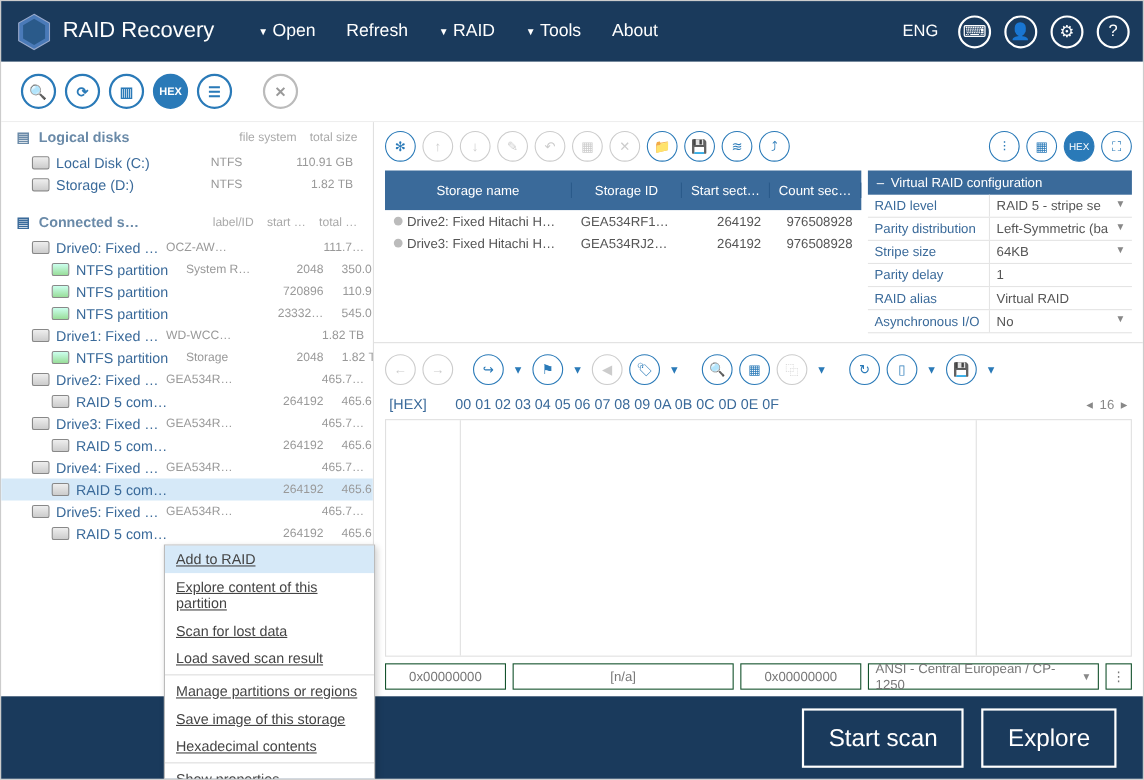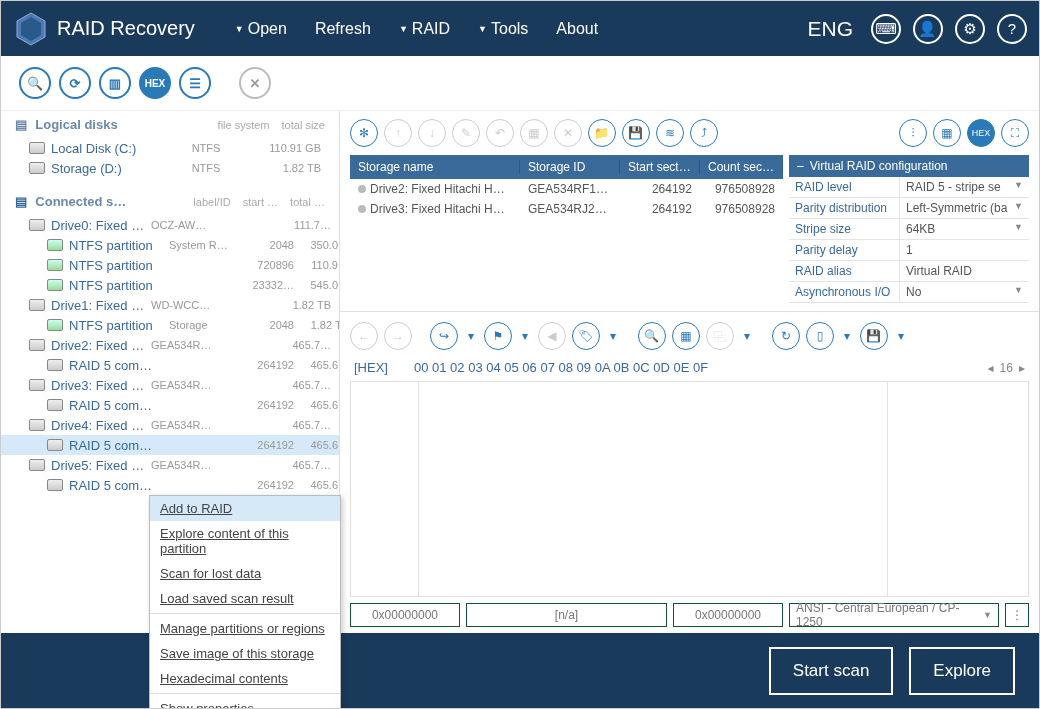--- a/index.html
+++ b/index.html
@@ -7,21 +7,21 @@
 
 
 .header { height: 55px; background: #1a3a5c; display: flex; align-items: center; color: #fff; padding: 0 12px; }
 .logo-area { display: flex; align-items: center; margin-right: 30px; }
 .logo-icon { width: 36px; height: 36px; margin-right: 8px; }
 .logo-text { font-size: 20px; font-weight: 400; }
 .menu { display: flex; gap: 8px; align-items: center; }
 .menu-item { font-size: 16px; padding: 4px 10px; cursor: pointer; display: flex; align-items: center; gap: 4px; }
 .menu-caret { font-size: 9px; }
 .header-right { margin-left: auto; display: flex; align-items: center; gap: 12px; }
-.lang { font-size: 21px; margin-right: 6px; }
+.lang { font-size: 15px; margin-right: 6px; }
 .hicon { width: 30px; height: 30px; border: 2px solid #fff; border-radius: 50%; display: flex; align-items: center; justify-content: center; cursor: pointer; font-size: 15px; }
 
 
 .toolbar-top { height: 55px; display: flex; align-items: center; padding: 0 18px; gap: 8px; border-bottom: 1px solid #eee; }
 .tbtn { width: 32px; height: 32px; border: 2px solid #2a7ab8; border-radius: 50%; display: flex; align-items: center; justify-content: center; color: #2a7ab8; font-size: 13px; cursor: pointer; font-weight: bold; background: #fff; }
 .tbtn.filled { background: #2a7ab8; color: #fff; }
 .tbtn.gray { border-color: #bbb; color: #999; }
 
 
 .main { display: flex; height: 522px; }
@@ -45,21 +45,21 @@
 .content-top { display: flex; padding: 8px 10px 8px 10px; gap: 6px; align-items: center; }
 .content-top .mini { width: 28px; height: 28px; border: 1.5px solid #2a7ab8; border-radius: 50%; display: flex; align-items: center; justify-content: center; font-size: 12px; color: #2a7ab8; cursor: pointer; }
 .content-top .mini.off { border-color: #ccc; color: #ccc; }
 .content-top .mini.filled { background: #2a7ab8; color: #fff; }
 .spacer { flex: 1; }
 
 .panels { display: flex; padding: 0 10px; gap: 6px; }
 .storage-table { flex: 1; }
 .raid-pane { width: 240px; }
 
-.thead { background: #3a6a9a; color: #fff; display: flex; font-size: 12px; height: 24px; align-items: center; }
+.thead { background: #3a6a9a; color: #fff; display: flex; font-size: 12px; height: 36px; align-items: center; text-align: center; }
 .thead .th { padding: 0 8px; border-right: 1px solid #2a5a8a; white-space: nowrap; overflow: hidden; }
 .trow { display: flex; font-size: 12px; height: 20px; align-items: center; color: #555; }
 .trow .td { padding: 0 8px; white-space: nowrap; overflow: hidden; text-overflow: ellipsis; }
 .dot { width: 8px; height: 8px; border-radius: 50%; background: #bbb; display: inline-block; margin-right: 4px; }
 
 .raid-head { background: #3a6a9a; color: #fff; font-size: 12px; padding: 4px 8px; }
 .raid-row { display: flex; font-size: 12px; border-bottom: 1px solid #e4e4e4; }
 .raid-row .k { width: 110px; padding: 3px 6px; color: #3a6a9a; }
 .raid-row .v { flex: 1; padding: 3px 6px; color: #555; border-left: 1px solid #e4e4e4; }
 .raid-caret { float: right; color: #888; font-size: 9px; }
@@ -76,21 +76,21 @@
 .hex-body { flex: 1; border: 1px solid #e0e0e0; margin: 2px 10px 6px 10px; background: #fff; display: flex; }
 .hex-gutter { width: 68px; border-right: 1px solid #e0e0e0; }
 .hex-main { flex: 1; border-right: 1px solid #e0e0e0; }
 .hex-ascii { width: 140px; }
 
 .hex-status { display: flex; gap: 6px; padding: 0 10px 6px 10px; }
 .hex-status .box { border: 1px solid #14532d; height: 24px; font-size: 12px; display: flex; align-items: center; justify-content: center; color: #777; }
 
 
 .footer { height: 76px; background: #1a3a5c; display: flex; align-items: center; justify-content: flex-end; padding: 0 24px; gap: 16px; }
-.fbtn { border: 2px solid #fff; color: #fff; background: transparent; font-size: 17px; padding: 12px 22px; cursor: pointer; }
+.fbtn { border: 2px solid #fff; color: #fff; background: transparent; font-size: 22px; padding: 12px 22px; cursor: pointer; }
 
 
 .context-menu { position: absolute; left: 148px; top: 494px; width: 192px; background: #fff; border: 1px solid #bbb; box-shadow: 2px 2px 6px rgba(0,0,0,0.2); font-size: 13px; color: #444; z-index: 100; }
 .context-menu .cmi { padding: 5px 10px; cursor: pointer; text-decoration: underline; }
 .context-menu .cmi.hover { background: #d6e9f8; }
 .context-menu .sep { height: 1px; background: #ddd; margin: 2px 0; }
 </style>
 </head>
 <body>
 

